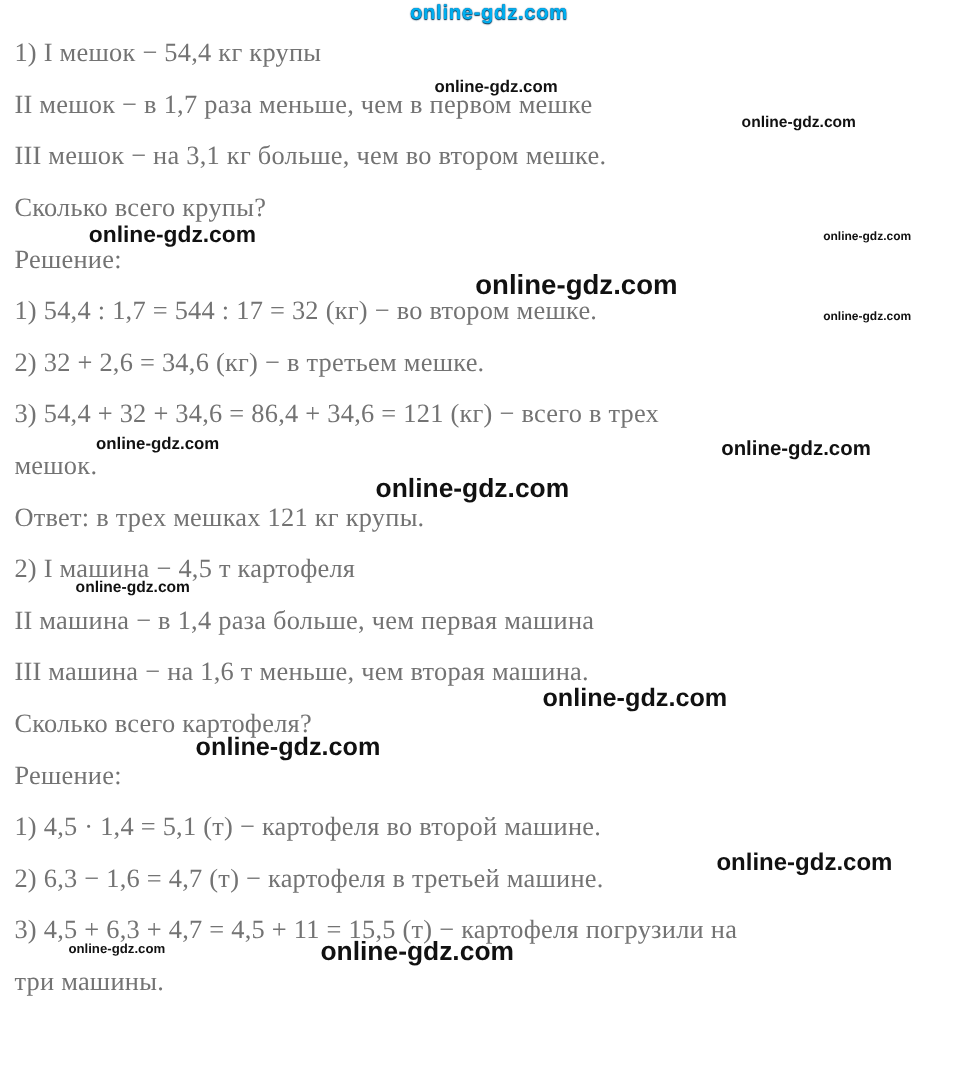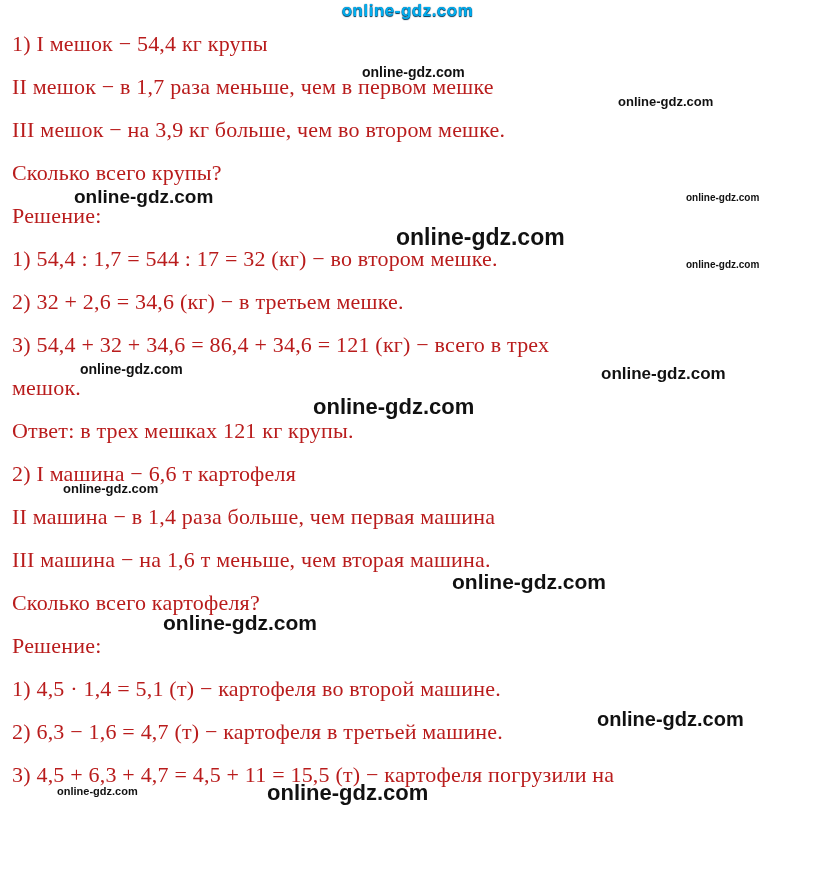--- a/index.html
+++ b/index.html
@@ -18,21 +18,21 @@
   .content {
     position: absolute;
     left: 12px;
     top: 22px;
     right: 8px;
   }
   .content p {
     margin: 0;
     font-size: 22px;
     line-height: 43px;
-    color: #b91c1c;
+    color: #737373;
     letter-spacing: 0.2px;
     white-space: nowrap;
   }
   .top-watermark {
     position: absolute;
     top: 1px;
     left: 50%;
     transform: translateX(-50%);
     font-family: "Liberation Sans", sans-serif;
     font-weight: bold;
@@ -54,36 +54,37 @@
 </head>
 <body>
 
 <div class="page">
 
   <div class="top-watermark">online-gdz.com</div>
 
   <div class="content">
     <p>1) I мешок − 54,4 кг крупы</p>
     <p>II мешок − в 1,7 раза меньше, чем в первом мешке</p>
-    <p>III мешок − на 3,9 кг больше, чем во втором мешке.</p>
+    <p>III мешок − на 3,1 кг больше, чем во втором мешке.</p>
     <p>Сколько всего крупы?</p>
     <p>Решение:</p>
     <p>1) 54,4 : 1,7 = 544 : 17 = 32 (кг) − во втором мешке.</p>
     <p>2) 32 + 2,6 = 34,6 (кг) − в третьем мешке.</p>
     <p>3) 54,4 + 32 + 34,6 = 86,4 + 34,6 = 121 (кг) − всего в трех</p>
     <p>мешок.</p>
     <p>Ответ: в трех мешках 121 кг крупы.</p>
-    <p>2) I машина − 6,6 т картофеля</p>
+    <p>2) I машина − 4,5 т картофеля</p>
     <p>II машина − в 1,4 раза больше, чем первая машина</p>
     <p>III машина − на 1,6 т меньше, чем вторая машина.</p>
     <p>Сколько всего картофеля?</p>
     <p>Решение:</p>
     <p>1) 4,5 · 1,4 = 5,1 (т) − картофеля во второй машине.</p>
     <p>2) 6,3 − 1,6 = 4,7 (т) − картофеля в третьей машине.</p>
     <p>3) 4,5 + 6,3 + 4,7 = 4,5 + 11 = 15,5 (т) − картофеля погрузили на</p>
+    <p>три машины.</p>
   </div>
 
   <span class="wm" style="left:362px; top:64px;  font-size:14px;">online-gdz.com</span>
   <span class="wm" style="left:618px; top:94px;  font-size:13px;">online-gdz.com</span>
   <span class="wm" style="left:74px;  top:186px; font-size:19px;">online-gdz.com</span>
   <span class="wm" style="left:686px; top:192px; font-size:10px;">online-gdz.com</span>
   <span class="wm" style="left:396px; top:224px; font-size:23px;">online-gdz.com</span>
   <span class="wm" style="left:686px; top:259px; font-size:10px;">online-gdz.com</span>
   <span class="wm" style="left:80px;  top:361px; font-size:14px;">online-gdz.com</span>
   <span class="wm" style="left:601px; top:364px; font-size:17px;">online-gdz.com</span>

